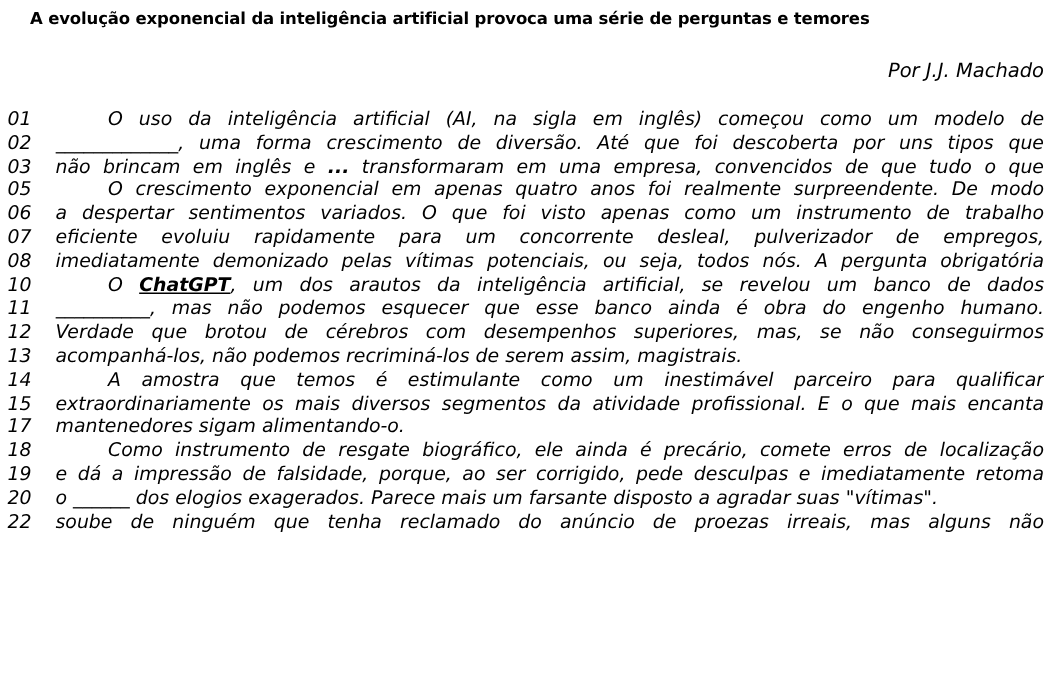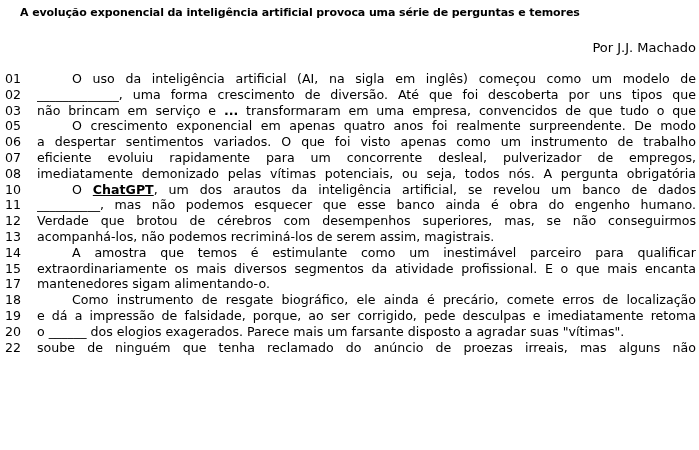--- a/index.html
+++ b/index.html
@@ -22,34 +22,36 @@
       font-size: 11px;
       font-weight: bold;
       white-space: nowrap;
       letter-spacing: -0.1px;
     }
     .author {
       position: absolute;
       right: 3px;
       top: 40px;
       font-size: 13px;
+      font-style: italic;
       white-space: nowrap;
     }
     .lines {
       position: absolute;
       left: 0;
       top: 71px;
       width: 699px;
     }
     .line {
       position: relative;
       height: 15.8px;
       font-size: 12.6px;
       line-height: 15.8px;
       white-space: nowrap;
+      font-style: italic;
     }
     .ln {
       position: absolute;
       left: 5px;
       top: 0;
       width: 24px;
     }
     .txt {
       position: absolute;
       left: 37px;
@@ -85,21 +87,21 @@
     <div class="line">
       <span class="ln">01</span>
       <span class="txt indent"><span>O uso da inteligência artificial (AI, na sigla em inglês) começou como um modelo de</span></span>
     </div>
     <div class="line">
       <span class="ln">02</span>
       <span class="txt"><span>_____________, uma forma crescimento de diversão. Até que foi descoberta por uns tipos que</span></span>
     </div>
     <div class="line">
       <span class="ln">03</span>
-      <span class="txt"><span>não brincam em serviço e </span><span class="b">...</span><span> transformaram em uma empresa, convencidos de que tudo o que</span></span>
+      <span class="txt"><span>não brincam em inglês e </span><span class="b">...</span><span> transformaram em uma empresa, convencidos de que tudo o que</span></span>
     </div>
     <div class="line">
       <span class="ln">05</span>
       <span class="txt indent"><span>O crescimento exponencial em apenas quatro anos foi realmente surpreendente. De modo</span></span>
     </div>
     <div class="line">
       <span class="ln">06</span>
       <span class="txt"><span>a despertar sentimentos variados. O que foi visto apenas como um instrumento de trabalho</span></span>
     </div>
     <div class="line">

